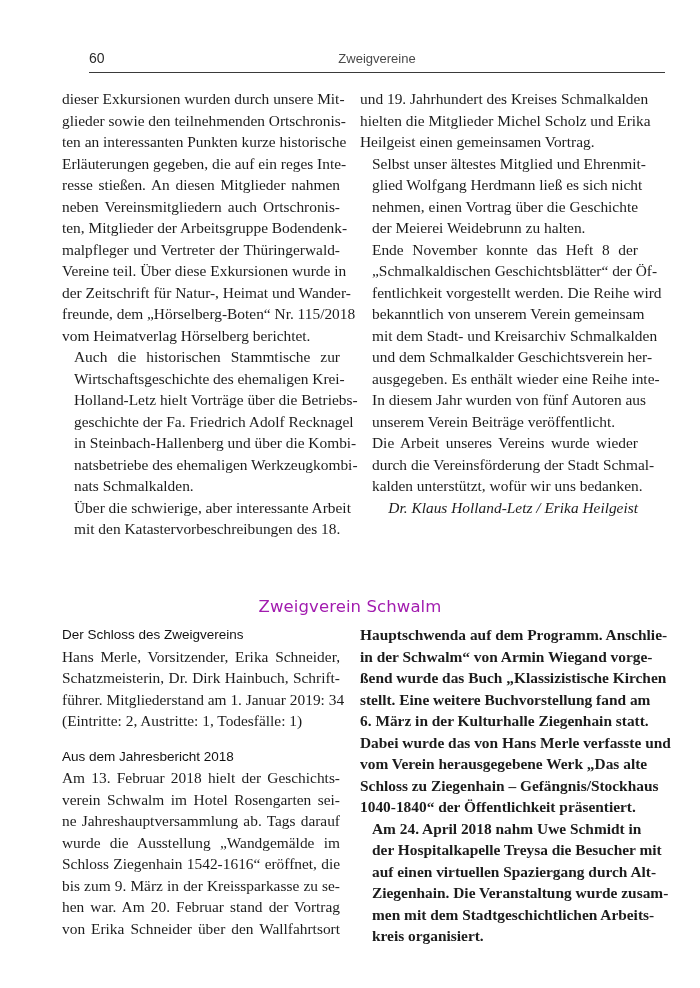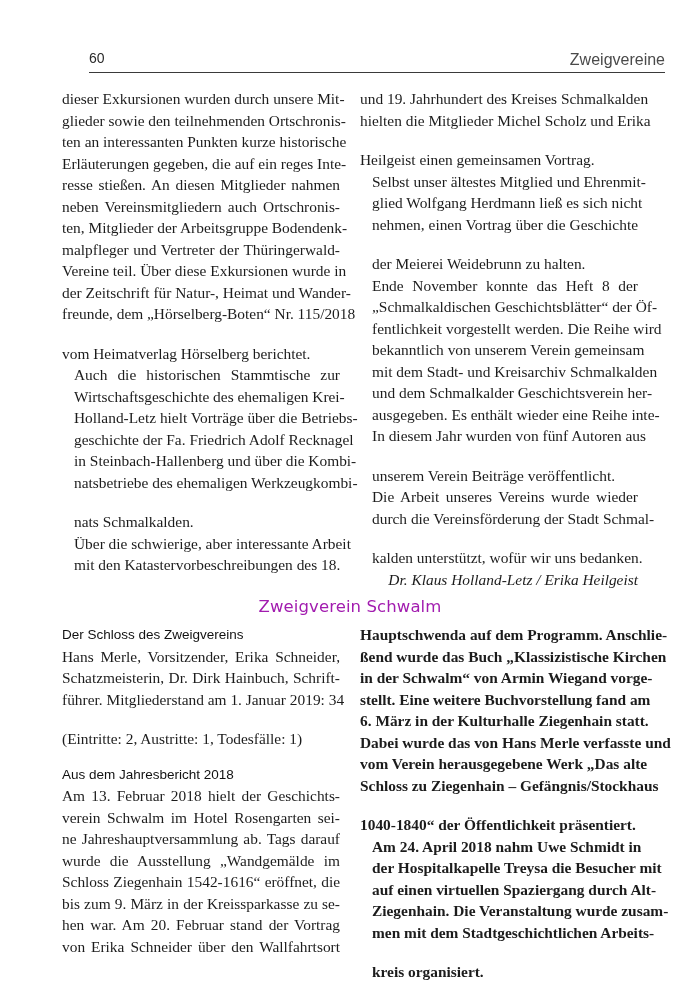--- a/index.html
+++ b/index.html
@@ -30,22 +30,22 @@
       top: 0;
       font-size: 14px;
       color: #2a2a2a;
       font-family: "Liberation Sans", sans-serif;
     }
     .running-head {
       position: absolute;
       left: 0;
       right: 0;
       top: 1px;
-      text-align: right;
-      font-size: 16px;
+      text-align: center;
+      font-size: 13px;
       color: #4a4a4a;
       font-family: "Liberation Sans", sans-serif;
     }
     .col {
       position: absolute;
       width: 278px;
       font-family: "Liberation Serif", serif;
       font-size: 15.4px;
       line-height: 21.5px;
       text-align: justify;
@@ -58,21 +58,20 @@
       text-indent: 12px;
     }
     .line {
       display: block;
       text-align: justify;
       text-align-last: justify;
       white-space: nowrap;
     }
     .line.last {
       text-align-last: left;
-      margin-top: 18px;
     }
     .signature {
       text-align: right;
       font-style: italic;
       display: block;
     }
     #col-top-left { left: 62px; top: 88px; }
     #col-top-right { left: 360px; top: 88px; }
     .section-title {
       position: absolute;
@@ -188,22 +187,22 @@
       <span class="line">Schloss Ziegenhain 1542-1616“ eröffnet, die</span>
       <span class="line">bis zum 9. März in der Kreissparkasse zu se-</span>
       <span class="line">hen war. Am 20. Februar stand der Vortrag</span>
       <span class="line">von Erika Schneider über den Wallfahrtsort</span>
     </p>
 </div>
 
 <div class="col" id="col-bottom-right">
   <p id="report-right-p1">
       <span class="line">Hauptschwenda auf dem Programm. Anschlie-</span>
+      <span class="line">in der Schwalm“ von Armin Wiegand vorge-</span>
       <span class="line">ßend wurde das Buch „Klassizistische Kirchen</span>
-      <span class="line">in der Schwalm“ von Armin Wiegand vorge-</span>
       <span class="line">stellt. Eine weitere Buchvorstellung fand am</span>
       <span class="line">6. März in der Kulturhalle Ziegenhain statt.</span>
       <span class="line">Dabei wurde das von Hans Merle verfasste und</span>
       <span class="line">vom Verein herausgegebene Werk „Das alte</span>
       <span class="line">Schloss zu Ziegenhain – Gefängnis/Stockhaus</span>
       <span class="line last">1040-1840“ der Öffentlichkeit präsentiert.</span>
     </p>
   <p class="indent" id="report-right-p2">
       <span class="line">Am 24. April 2018 nahm Uwe Schmidt in</span>
       <span class="line">der Hospitalkapelle Treysa die Besucher mit</span>

